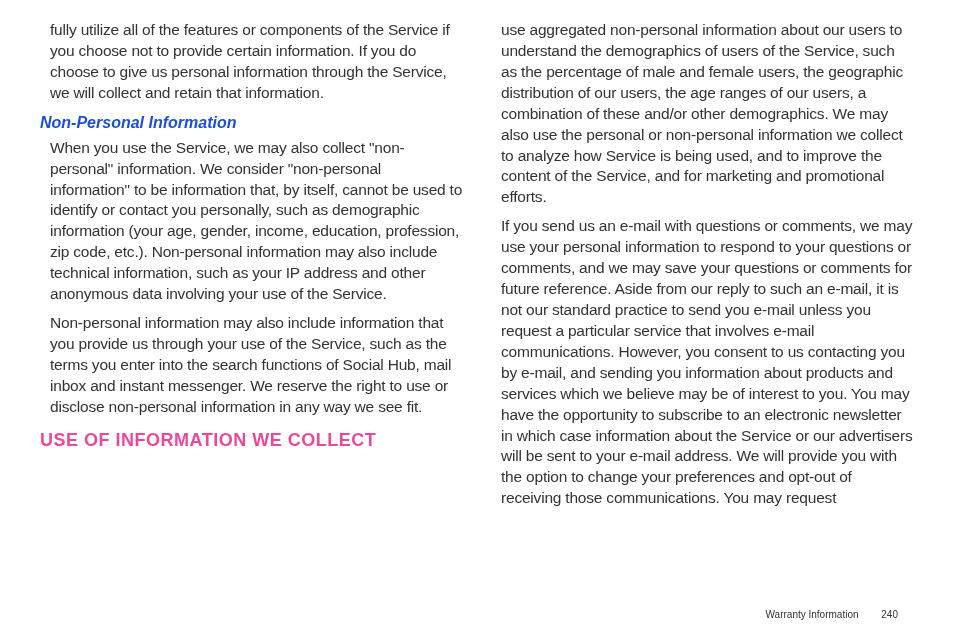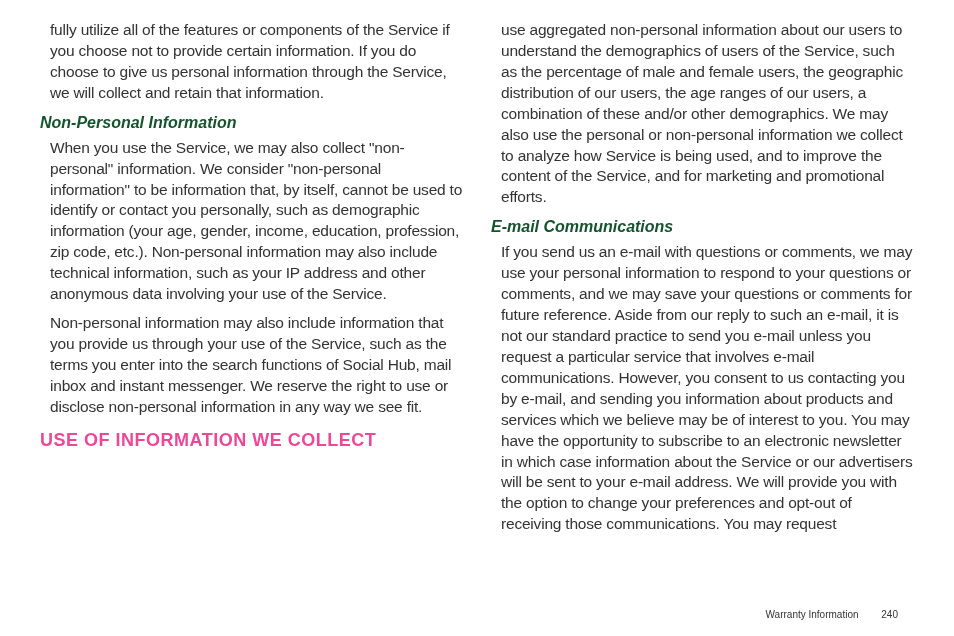--- a/index.html
+++ b/index.html
@@ -30,21 +30,21 @@
       color: #333333;
       line-height: 1.35;
       letter-spacing: -0.2px;
       margin-bottom: 8px;
       padding-left: 10px;
     }
     .sub-heading {
       font-size: 16px;
       font-weight: bold;
       font-style: italic;
-      color: #14532d;
+      color: #1d4ed8;
       margin-bottom: 6px;
       margin-top: 2px;
     }
     .section-heading {
       font-size: 18px;
       font-weight: 900;
       color: #ec4899;
       text-transform: uppercase;
       letter-spacing: 0.5px;
       margin-bottom: 4px;
@@ -68,21 +68,20 @@
 <div class="columns">
   <div class="column">
     <p class="body-text">fully utilize all of the features or components of the Service if you choose not to provide certain information. If you do choose to give us personal information through the Service, we will collect and retain that information.</p>
     <h3 class="sub-heading">Non-Personal Information</h3>
     <p class="body-text">When you use the Service, we may also collect "non-personal" information. We consider "non-personal information" to be information that, by itself, cannot be used to identify or contact you personally, such as demographic information (your age, gender, income, education, profession, zip code, etc.). Non-personal information may also include technical information, such as your IP address and other anonymous data involving your use of the Service.</p>
     <p class="body-text">Non-personal information may also include information that you provide us through your use of the Service, such as the terms you enter into the search functions of Social Hub, mail inbox and instant messenger. We reserve the right to use or disclose non-personal information in any way we see fit.</p>
     <h2 class="section-heading">USE OF INFORMATION WE COLLECT</h2>
   </div>
   <div class="column">
     <p class="body-text">use aggregated non-personal information about our users to understand the demographics of users of the Service, such as the percentage of male and female users, the geographic distribution of our users, the age ranges of our users, a combination of these and/or other demographics. We may also use the personal or non-personal information we collect to analyze how Service is being used, and to improve the content of the Service, and for marketing and promotional efforts.</p>
-    <h3 class="sub-heading">E-mail Communications</h3>
     <p class="body-text">If you send us an e-mail with questions or comments, we may use your personal information to respond to your questions or comments, and we may save your questions or comments for future reference. Aside from our reply to such an e-mail, it is not our standard practice to send you e-mail unless you request a particular service that involves e-mail communications. However, you consent to us contacting you by e-mail, and sending you information about products and services which we believe may be of interest to you. You may have the opportunity to subscribe to an electronic newsletter in which case information about the Service or our advertisers will be sent to your e-mail address. We will provide you with the option to change your preferences and opt-out of receiving those communications. You may request</p>
   </div>
 </div>
 
 <div class="footer">
   <span>Warranty Information</span>
   <span class="page-num">240</span>
 </div>
 
 </body></html>

